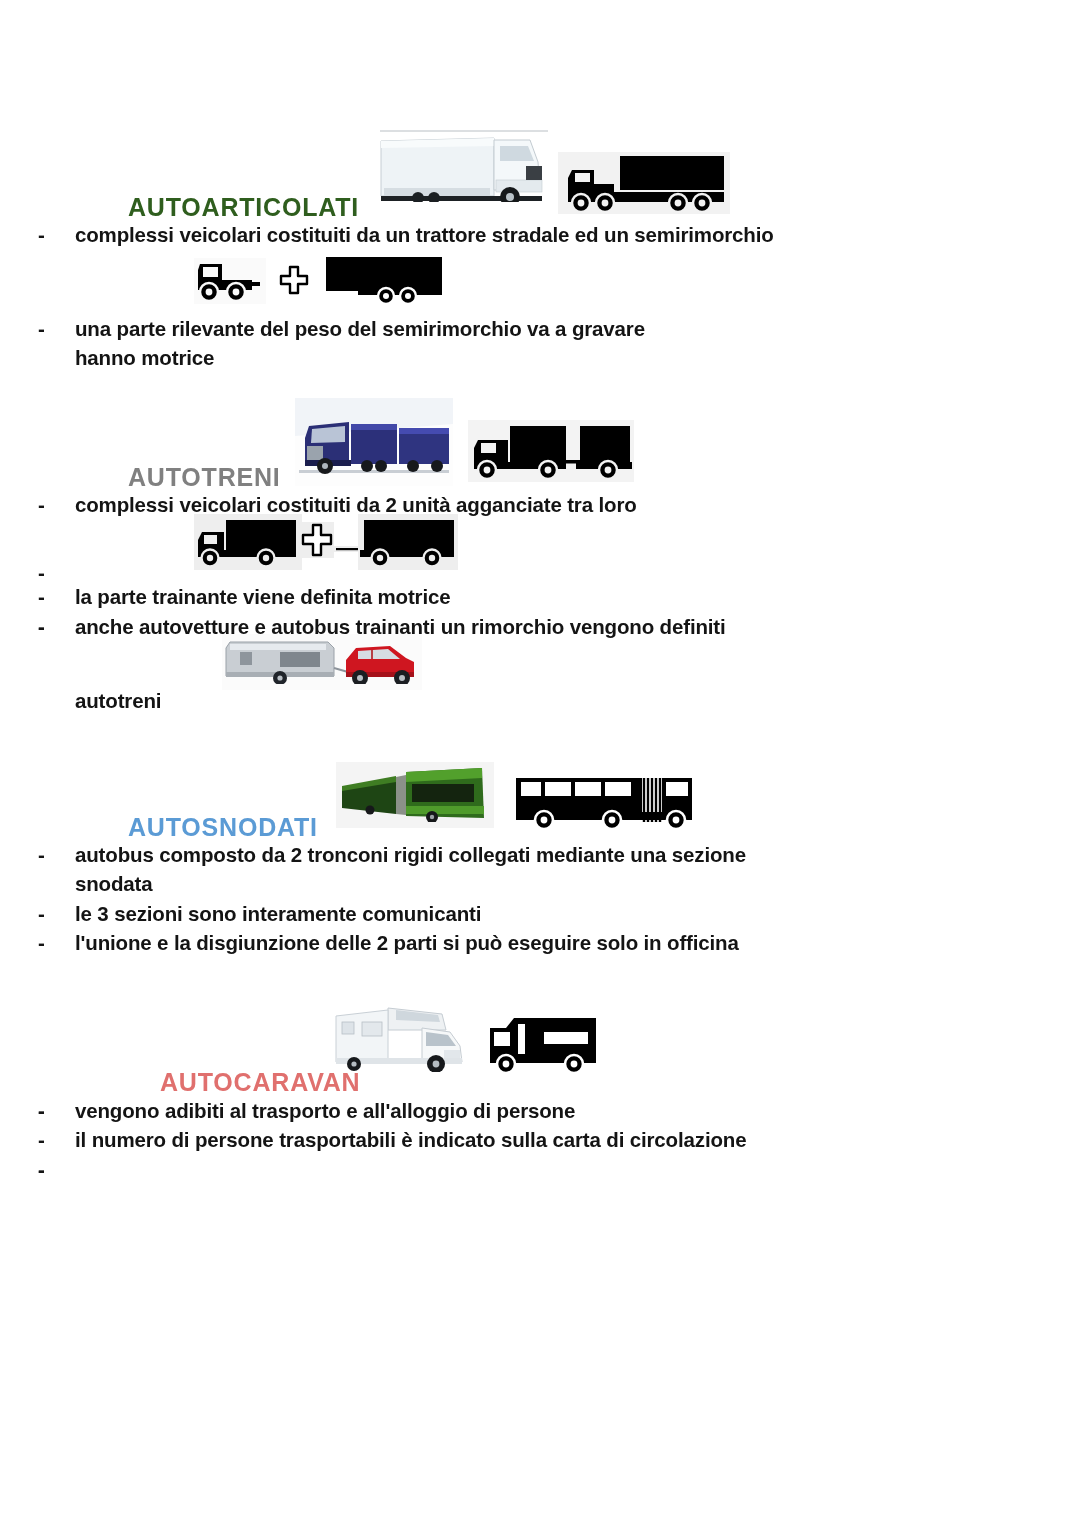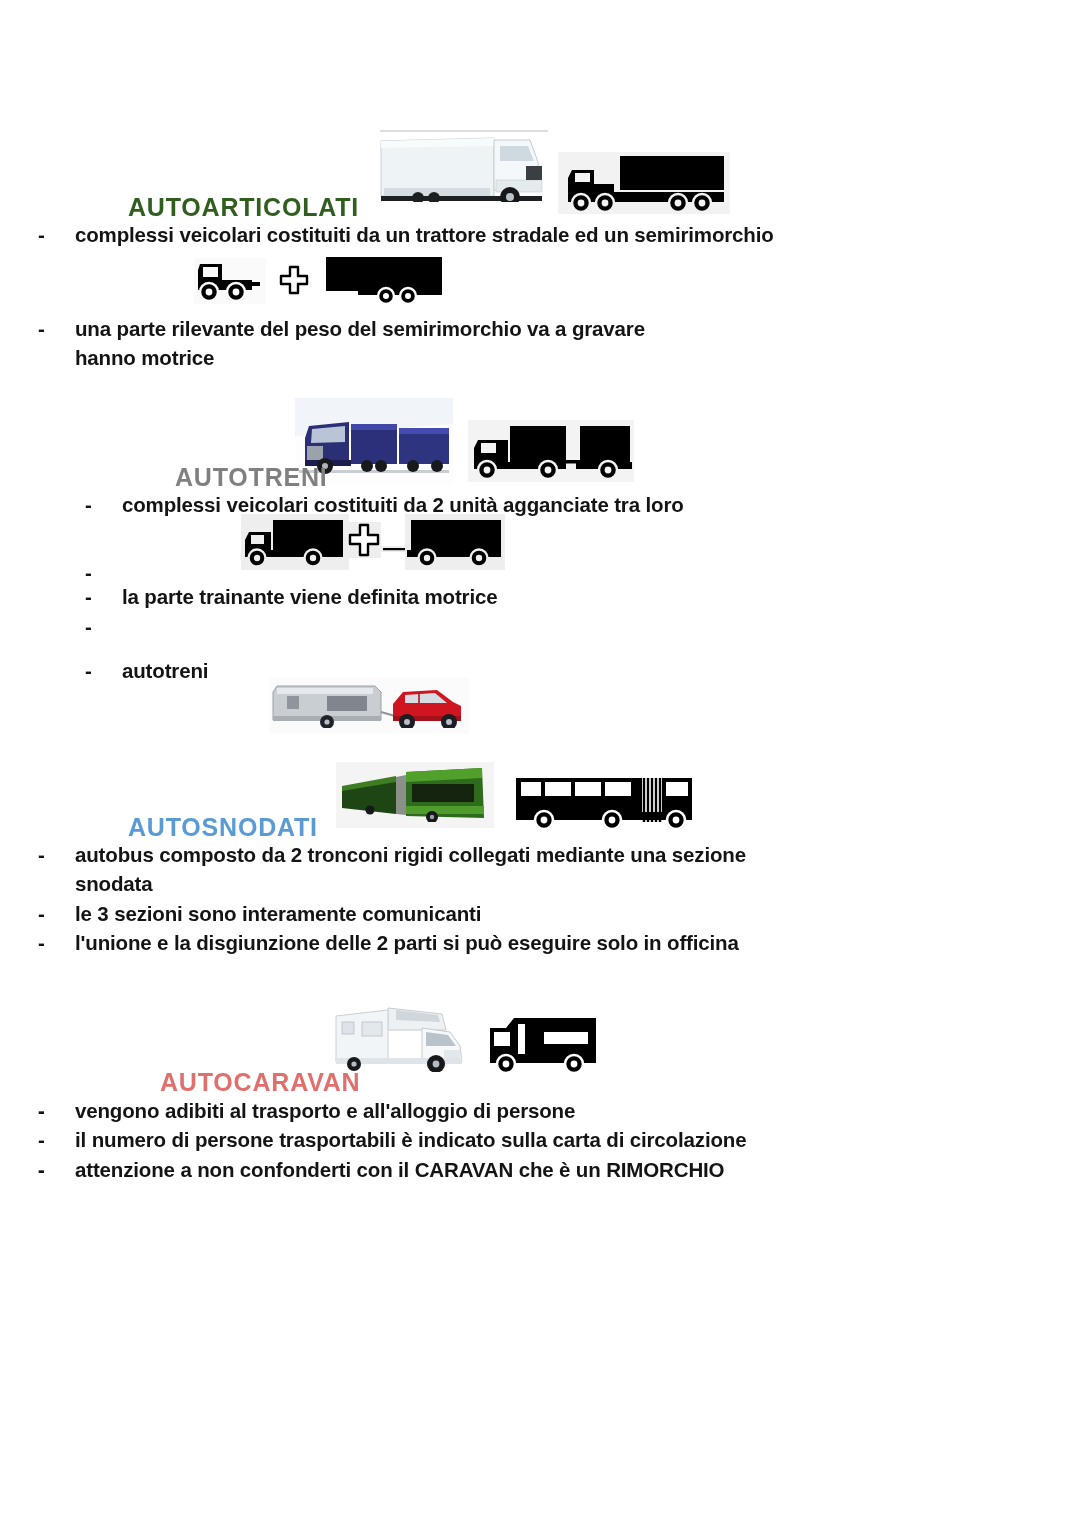--- a/index.html
+++ b/index.html
@@ -191,21 +191,21 @@
         </div>
       </li>
       <li>
         <span class="dash">-</span>
         <span class="li-text">una parte rilevante del peso del semirimorchio va a gravare</span>
         <span class="li-cont">hanno motrice</span>
       </li>
     </ul>
   </div>
 
-  <div class="section" style="top:398px;padding-left:47px;">
+  <div class="section" style="top:398px;">
 
     <div class="fig photo-frame" style="left:295px; top:0px; width:158px; height:88px; background:#ffffff;">
       <svg viewBox="0 0 158 88" width="158" height="88" aria-hidden="true">
         <rect x="0" y="0" width="158" height="88" fill="#fdfdfd"></rect>
         <path d="M0 0 L158 0 L158 26 L0 38 Z" fill="#f1f4f8"></path>
 
         <rect x="104" y="30" width="50" height="36" fill="#2f3480"></rect>
         <rect x="104" y="30" width="50" height="6" fill="#454bb0"></rect>
 
         <rect x="56" y="26" width="46" height="40" fill="#2c307a"></rect>
@@ -306,20 +306,21 @@
       </li>
       <li>
         <span class="dash">-</span>
         <span class="li-text">la parte trainante viene definita motrice</span>
       </li>
       <li>
         <span class="dash">-</span>
       </li>
       <li>
         <span class="dash">-</span>
+        <span class="li-text">anche autovetture e autobus trainanti un rimorchio vengono definiti</span>
         <span class="li-cont" style="margin-top:45px;">autotreni</span>
         
         <div class="fig photo-frame" style="left:222px; top:22px; width:200px; height:56px; background:#fbfbfb;">
           <svg viewBox="0 0 200 56" width="200" height="56" aria-hidden="true">
             <rect x="0" y="0" width="200" height="56" fill="#fbfbfb"></rect>
 
             <path d="M4 14 L8 8 L106 8 L112 14 L112 42 L4 42 Z" fill="#c9ced3" stroke="#9aa1a8" stroke-width="1"></path>
             <path d="M8 10 L104 10 L104 16 L8 16 Z" fill="#e6eaee"></path>
             <rect x="18" y="18" width="12" height="13" fill="#8e959c"></rect>
             <rect x="58" y="18" width="40" height="15" fill="#7f868d"></rect>
@@ -478,18 +479,17 @@
       </li>
       <li>
         <span class="dash">-</span>
         <span class="li-text">il numero di persone trasportabili è indicato sulla carta di circolazione</span>
       </li>
       <li>
         <span class="dash">-</span>
       </li>
       <li class="strong-dash">
         <span class="dash">-</span>
-        <span class="li-text">attenzione a non confonderti con il CARAVAN che è un RIMORCHIO</span>
       </li>
     </ul>
   </div>
 
 </div>
 
 </body></html>

